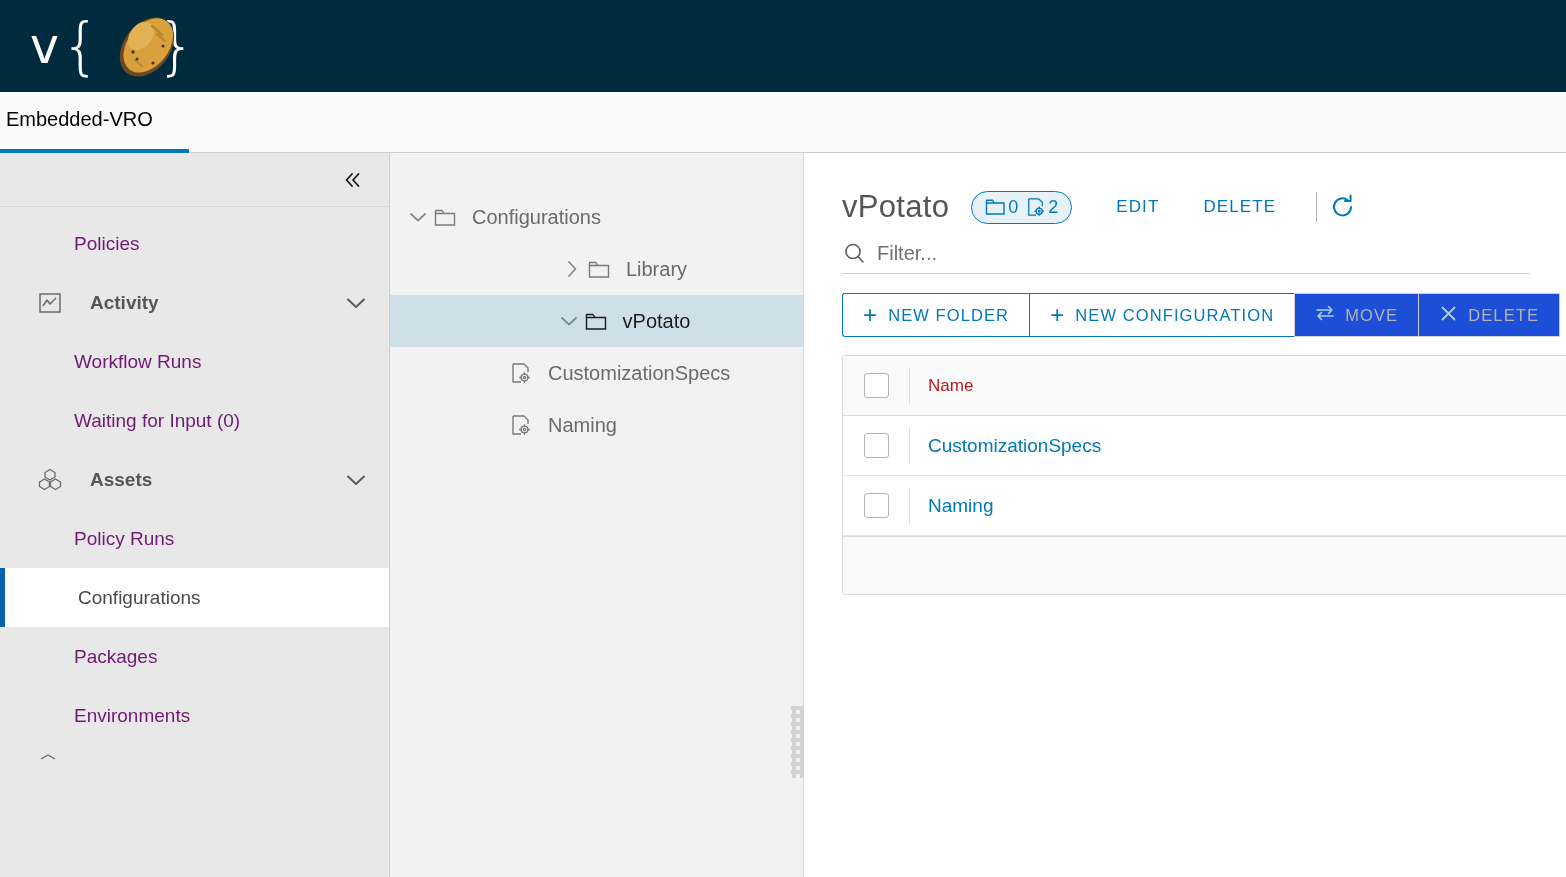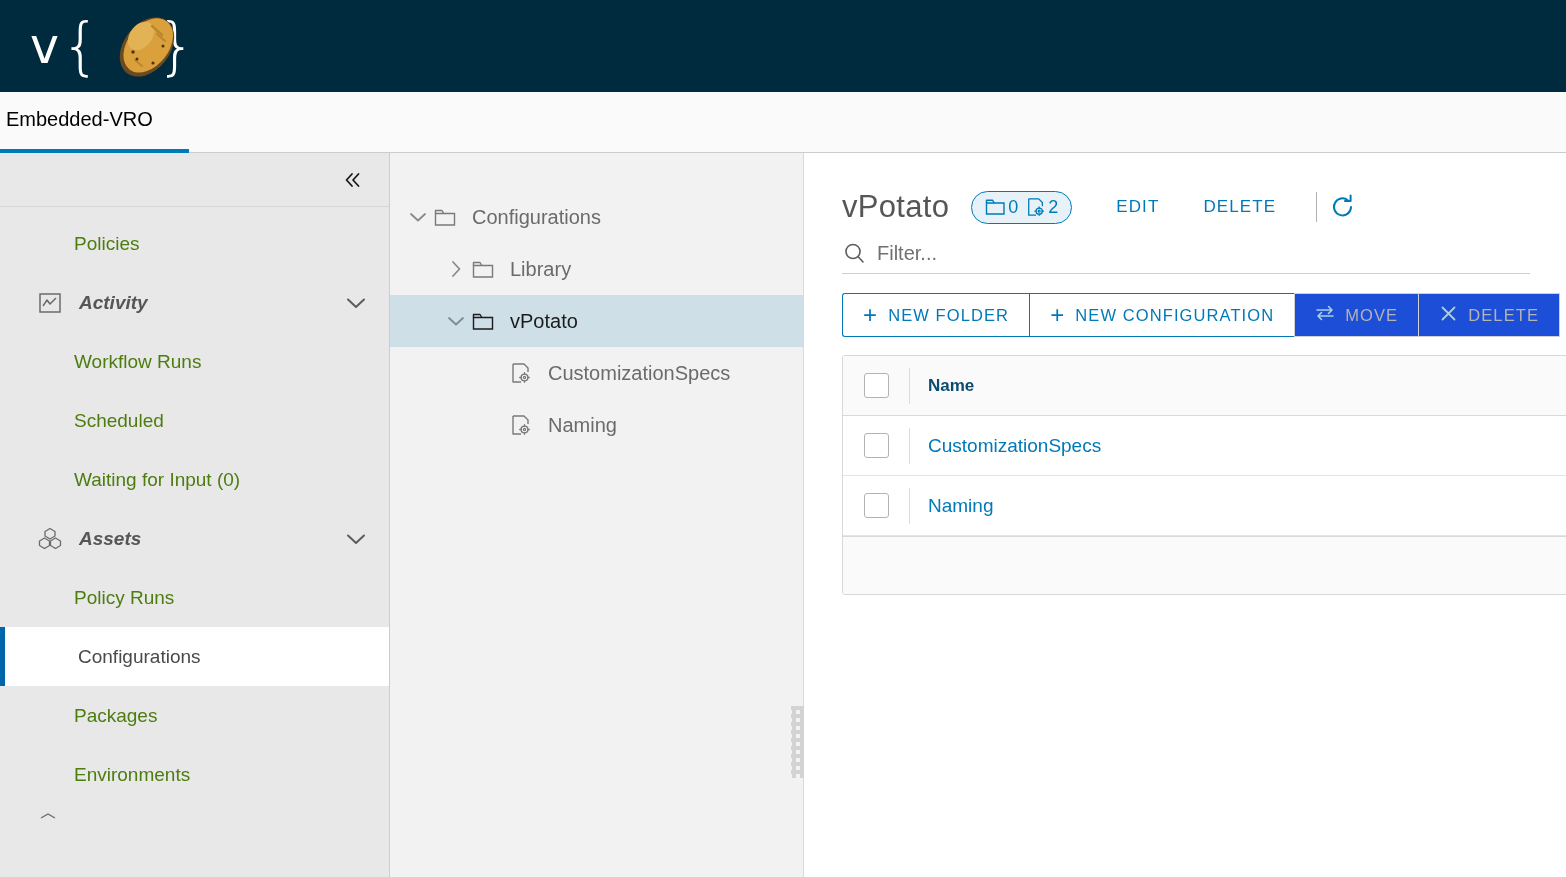--- a/index.html
+++ b/index.html
@@ -61,36 +61,36 @@
     padding-right: 20px; border-bottom: 1px solid #d6d6d6;
   }
   .collapse-btn {
     width: 34px; height: 34px; display: flex; align-items: center; justify-content: center;
     color: #000;
   }
   .nav-list { padding-top: 7px; }
   .nav-item {
     height: 59px; display: flex; align-items: center;
     padding-left: 38px; position: relative;
-    font-size: 19px; color: #4d7c0f;
+    font-size: 19px; color: #701a75;
   }
   .nav-item.child { padding-left: 74px; font-size: 19px; }
   .nav-item.group { font-weight: bold; color: #565656; }
   .nav-item.selected {
     background: #fff; color: #4a4a4a; padding-left: 78px;
   }
   .nav-item.selected::before {
     content: ""; position: absolute; left: 0; top: 0; bottom: 0;
     width: 5px; background: #0065ab;
   }
   .nav-icon {
     position: absolute; left: 38px; width: 24px; height: 24px;
     display: flex; align-items: center; justify-content: center;
   }
-  .nav-group-label { margin-left: 41px; font-style: italic; }
+  .nav-group-label { margin-left: 52px; }
   .nav-chevron { position: absolute; right: 22px; display:flex; }
   .nav-partial { height: 20px; padding-left: 38px; overflow: hidden; position: relative; }
 
   
   .tree-col {
     width: 414px; flex: 0 0 414px; background: #f2f2f2; position: relative;
     border-right: 1px solid #d9d9d9;
   }
   .tree-inner { padding-top: 38px; }
   .tree-node {
@@ -98,21 +98,21 @@
     font-size: 20px; color: #6b6b6b; position: relative;
   }
   .tree-node.selected { background: #cfdfe8; color: #1b1b1b; }
   .tree-toggle {
     width: 28px; height: 28px; display: flex; align-items: center; justify-content: center;
     color: #8a8a8a; flex: 0 0 28px;
   }
   .tree-ico { width: 26px; height: 26px; display:flex; align-items:center; justify-content:center; flex: 0 0 26px; }
   .tree-label { margin-left: 14px; white-space: nowrap; }
   .lvl0 { padding-left: 14px; }
-  .lvl1 { padding-left: 52px; }
+  .lvl1 { padding-left: 52px; justify-content: center; }
   .lvl2 { padding-left: 90px; }
   .lvl2-pad { width: 28px; flex: 0 0 28px; }
 
   .splitter {
     position: absolute; right: -1px; top: 0; bottom: 0; width: 13px;
   }
   .splitter-grip {
     position: absolute; left: 0; top: 553px; width: 13px; height: 72px;
     background-image:
       linear-gradient(90deg, #d2d2d2 4px, transparent 4px),
@@ -175,21 +175,21 @@
   .t-row {
     height: 60px; background: #fff; display: flex; align-items: center;
     border-bottom: 1px solid #e4e4e4;
   }
   .t-footer { height: 58px; background: #fafafa; border-top: 1px solid #d8d8d8; }
   .cb-cell { width: 66px; display: flex; align-items: center; justify-content: center; }
   .cb {
     width: 25px; height: 25px; border: 1px solid #b3b3b3; border-radius: 3px; background: #fff;
   }
   .cell-div { width: 1px; height: 36px; background: #dcdcdc; }
-  .t-name-head { padding-left: 18px; font-size: 17px; font-weight: bold; color: #0c4a6e; }
+  .t-name-head { padding-left: 18px; font-size: 17px; font-weight: normal; color: #b91c1c; }
   .t-name { padding-left: 18px; font-size: 19px; color: #0079b8; }
 </style>
 </head>
 <body>
 
 <div id="app">
 
   <div class="app-header">
     <div class="logo-wrap">
       <span class="logo-v">v</span>
@@ -246,23 +246,20 @@
             <svg width="22" height="14" viewBox="0 0 22 14">
               <path d="M3 3.5 L11 11 L19 3.5" fill="none" stroke="#5c5c5c" stroke-width="2" stroke-linecap="round" stroke-linejoin="round"></path>
             </svg>
           </span>
         </div>
 
         <div class="nav-item child">
           <span>Workflow Runs</span>
         </div>
         <div class="nav-item child">
-          <span>Scheduled</span>
-        </div>
-        <div class="nav-item child">
           <span>Waiting for Input (0)</span>
         </div>
         <div class="nav-item group">
           <span class="nav-icon">
             <svg width="24" height="23" viewBox="0 0 24 23">
               <path d="M12 1.5 L17 4.5 L17 9 L12 12 L7 9 L7 4.5 Z" fill="none" stroke="#6b6b6b" stroke-width="1.3"></path>
               <path d="M6.5 11 L11.5 14 L11.5 18.5 L6.5 21.5 L1.5 18.5 L1.5 14 Z" fill="none" stroke="#6b6b6b" stroke-width="1.3"></path>
               <path d="M17.5 11 L22.5 14 L22.5 18.5 L17.5 21.5 L12.5 18.5 L12.5 14 Z" fill="none" stroke="#6b6b6b" stroke-width="1.3"></path>
             </svg>
           </span>

